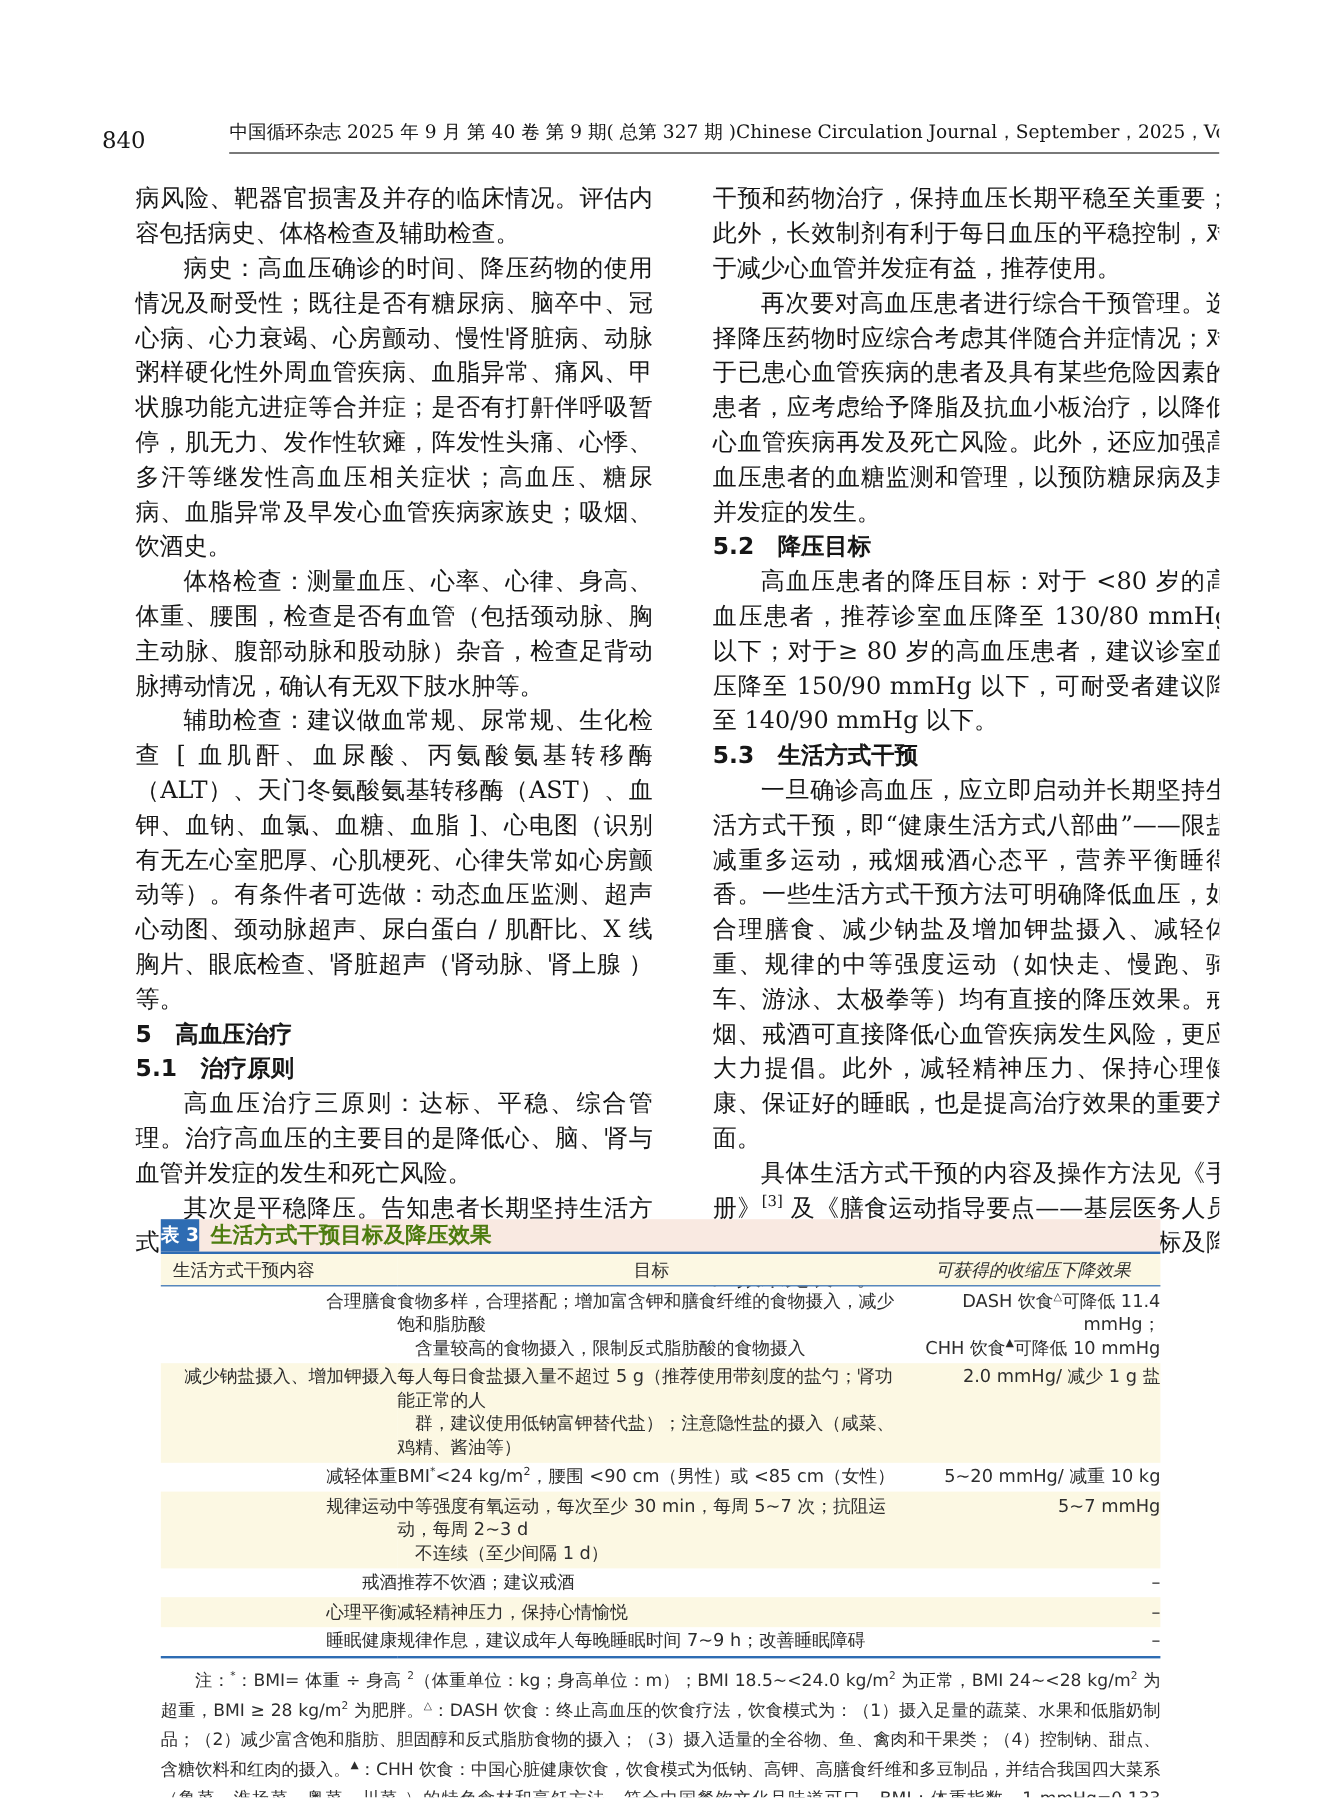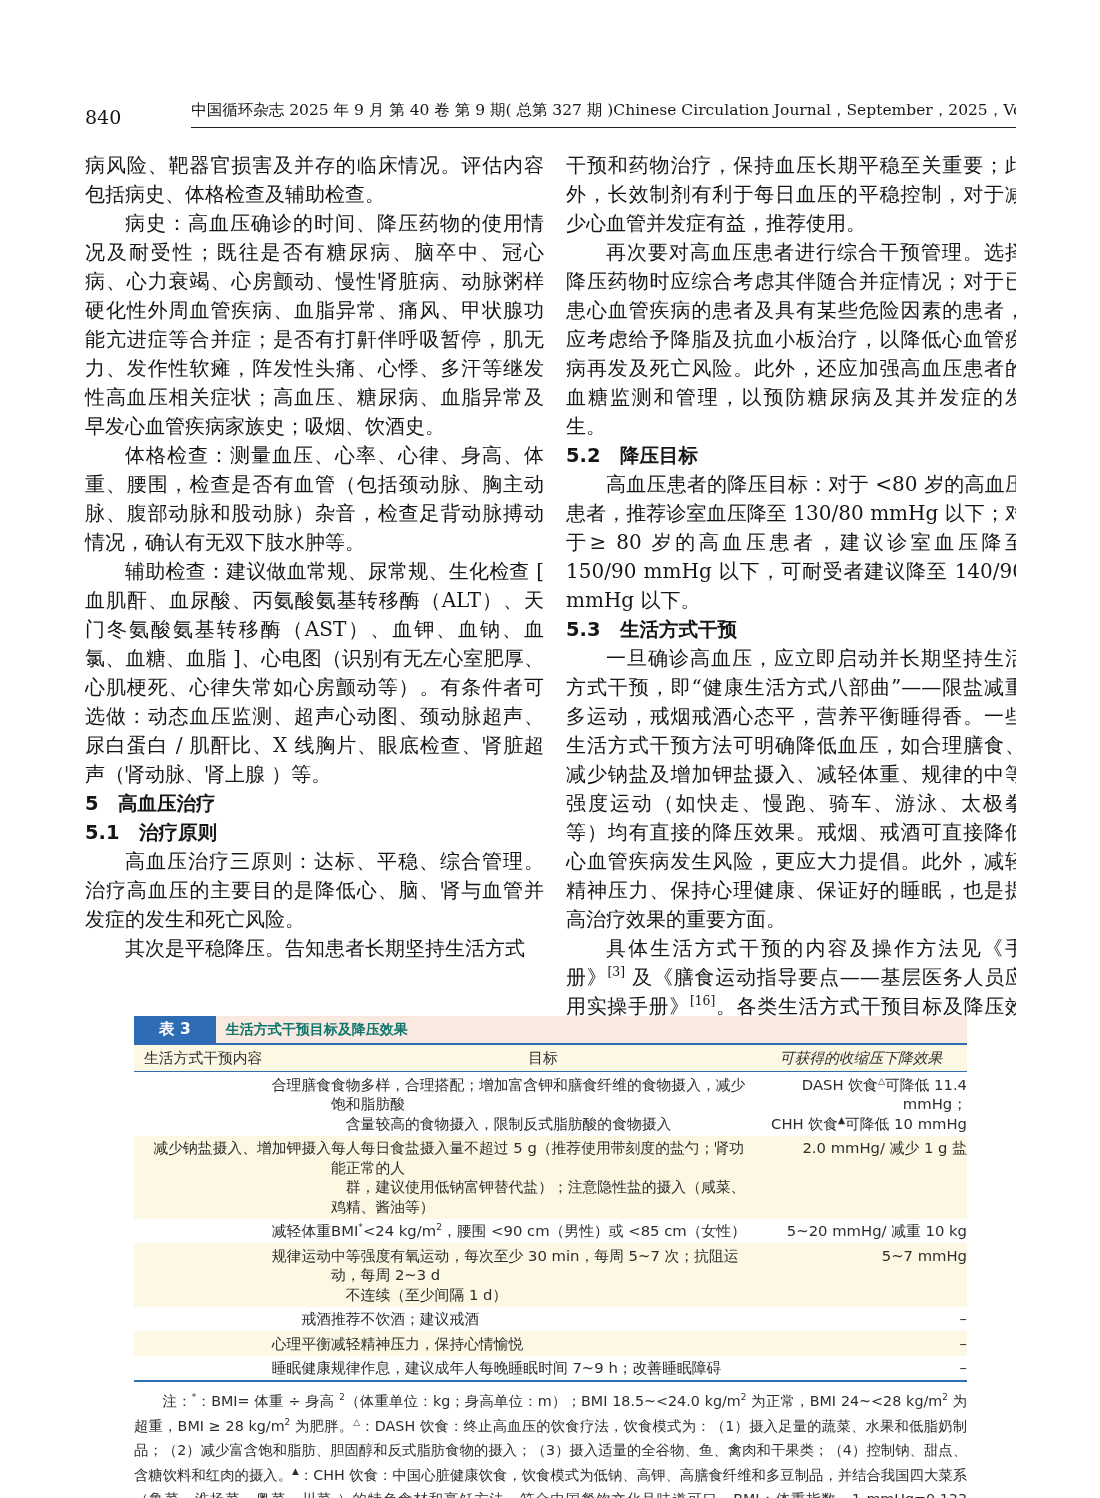--- a/index.html
+++ b/index.html
@@ -7,33 +7,33 @@
   .page{position:relative;width:1016px;height:1498px;overflow:hidden;background:#fff;}
 
   
   .hdr{position:absolute;top:99px;left:85px;right:74px;display:flex;align-items:flex-end;}
   .pagenum{font-size:19px;line-height:22px;}
   .cite{flex:1;margin-left:70px;text-align:center;font-size:15.5px;line-height:22px;
         border-bottom:1.6px solid #222;padding-bottom:6px;white-space:nowrap;}
 
   
   .columns{position:absolute;top:151px;left:85px;width:940px;display:flex;gap:22px;}
-  .col{width:459px;font-size:20px;line-height:29px;text-align:justify;}
+  .col{width:459px;font-size:20px;line-height:29px;text-align:justify;margin-left:28px;}
   .col p{margin:0;text-indent:2em;}
   .col p.cont{text-indent:0;}
   .col h3,.col h4{margin:0;font-size:19.5px;line-height:29px;text-indent:0;font-weight:bold;
         font-family:"DejaVu Sans","Liberation Sans",sans-serif;text-align:left;}
   sup{font-size:0.62em;line-height:0;}
 
   
   .table-block{position:absolute;top:1016px;left:134px;width:833px;
         font-family:"DejaVu Sans","Liberation Sans",sans-serif;color:#2d2d2d;}
   .tbar{background:#f9e9e1;border-bottom:2px solid #2e6cb3;display:flex;align-items:stretch;}
-  .ttag{background:#2e6cb3;color:#ffffff;font-weight:bold;font-size:15.5px;padding:3px 25px;line-height:21px;}
-  .ttitle{color:#0f766e;font-weight:bold;font-size:14px;line-height:27px;margin-left:10px;}
+  .ttag{background:#2e6cb3;color:#ffffff;font-weight:bold;font-size:15.5px;padding:3px 0;line-height:21px;}
+  .ttitle{color:#4d7c0f;font-weight:bold;font-size:18px;line-height:27px;margin-left:10px;}
   table{border-collapse:collapse;width:100%;font-size:14.8px;border-bottom:2px solid #2e6cb3;}
   thead th{background:#fcf8e3;font-weight:normal;padding:4px 0 3px 0;border-bottom:1.5px solid #2e6cb3;}
   th.c1{text-align:left;width:187px;padding-left:10px;}
   th.c2{text-align:center;}
   th.c3{text-align:center;width:212px;font-style:italic;}
   tbody td{vertical-align:top;padding:2.5px 0;line-height:19.5px;}
   tbody tr:nth-child(even){background:#fcf8e3;}
   td.c1{padding-left:10px;text-align:right;}
   td.c2{text-align:left;}
   td.c3{text-align:right;}

